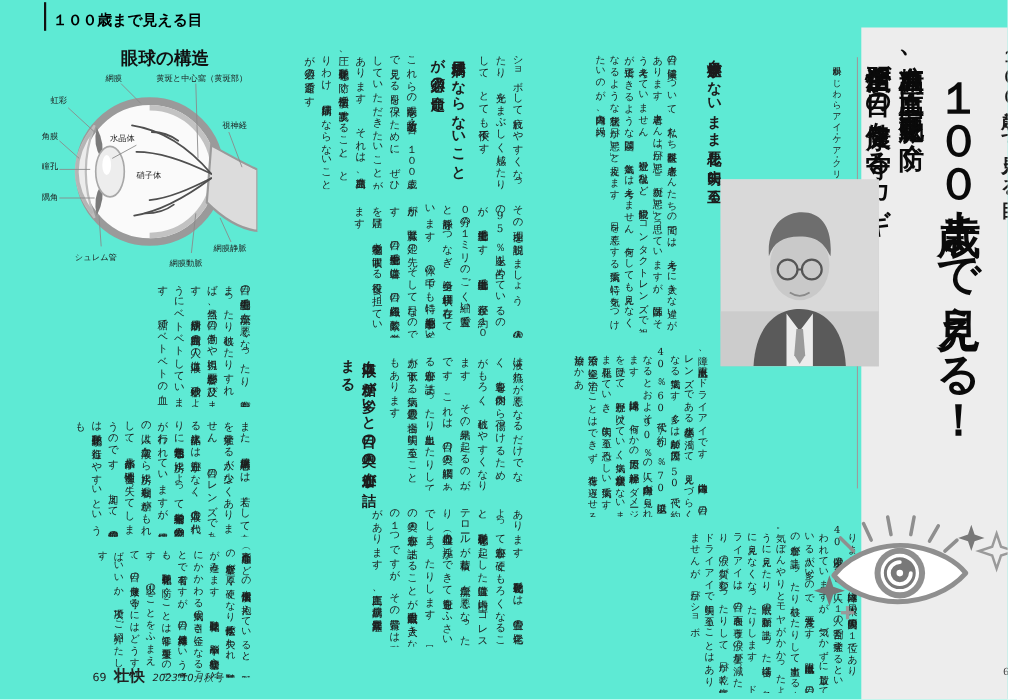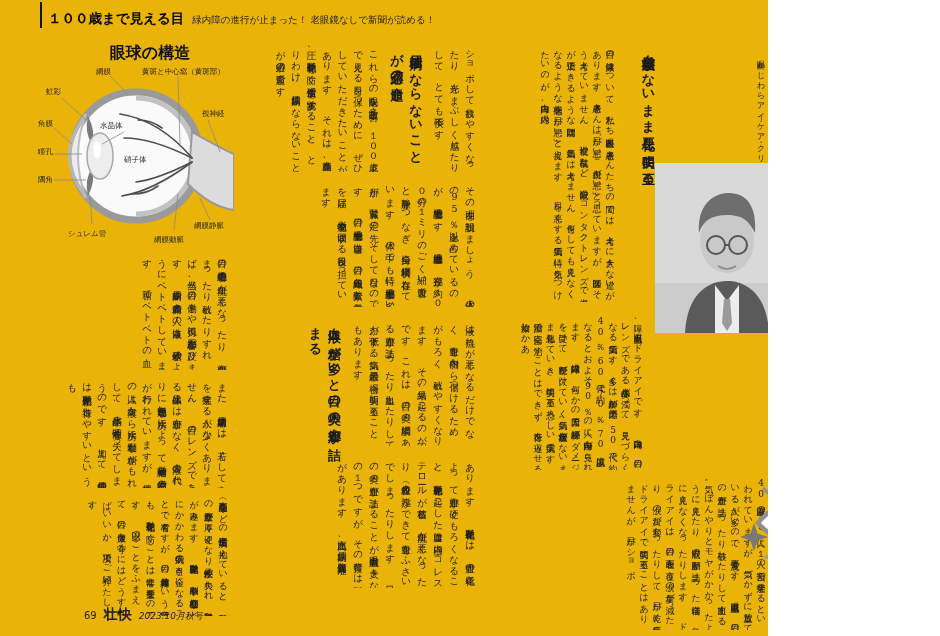--- a/index.html
+++ b/index.html
@@ -1,16 +1,16 @@
 <!DOCTYPE html>
 <html lang="ja"><head>
 <meta charset="utf-8">
 <style>
   html,body{margin:0;padding:0;background:#fff;}
-  #canvas{position:relative;width:768px;height:636px;background:#eab308;overflow:hidden;
+  #canvas{position:relative;width:916px;height:636px;background:#5eead4;overflow:hidden;
           font-family:"DejaVu Serif",serif;color:#1c1c1c;}
   .abs{position:absolute;}
   
   .v{writing-mode:vertical-rl;text-orientation:upright;}
   .body-txt{font-size:9px;line-height:13px;letter-spacing:0.5px;overflow:hidden;}
   .body-txt-l{font-size:9.5px;line-height:15.5px;letter-spacing:0.5px;overflow:hidden;}
   .sec-head{font-family:"DejaVu Sans",sans-serif;font-weight:bold;font-size:13px;line-height:19px;letter-spacing:1px;}
   .rowflex{display:flex;flex-direction:row-reverse;align-items:flex-start;}
   .rowflex>div{height:100%;}
   
@@ -45,21 +45,20 @@
   .pn-right{font-family:Liberation Serif, serif;font-size:10px;color:#333;}
 </style>
 </head>
 <body>
 
 <div id="canvas">
 
   <div class="abs hdr-rule" style="left:40px;top:2px;height:26px;"></div>
   <div class="abs hdr" style="left:48px;top:10px;">
     <span class="t1">１００歳まで見える目</span>
-    <span class="t2">緑内障の進行が止まった！ 老眼鏡なしで新聞が読める！</span>
   </div>
 
   <div class="abs gray-band" style="left:783px;top:25px;width:157px;height:611px;"></div>
 
   <div class="abs v side-title" style="left:903px;top:33px;height:170px;">１００歳まで見える目</div>
 
   <div class="abs v hl1" style="left:845px;top:46px;height:395px;">１００歳まで見える！</div>
   <div class="abs v hl23" style="left:813px;top:42px;height:392px;">高血糖、高血圧、動脈硬化を防ぐ</div>
   <div class="abs v hl23" style="left:783px;top:42px;height:370px;">生活習慣が目の健康を守るカギ</div>
   <div class="abs vrule" style="left:779px;top:52px;height:392px;"></div>

